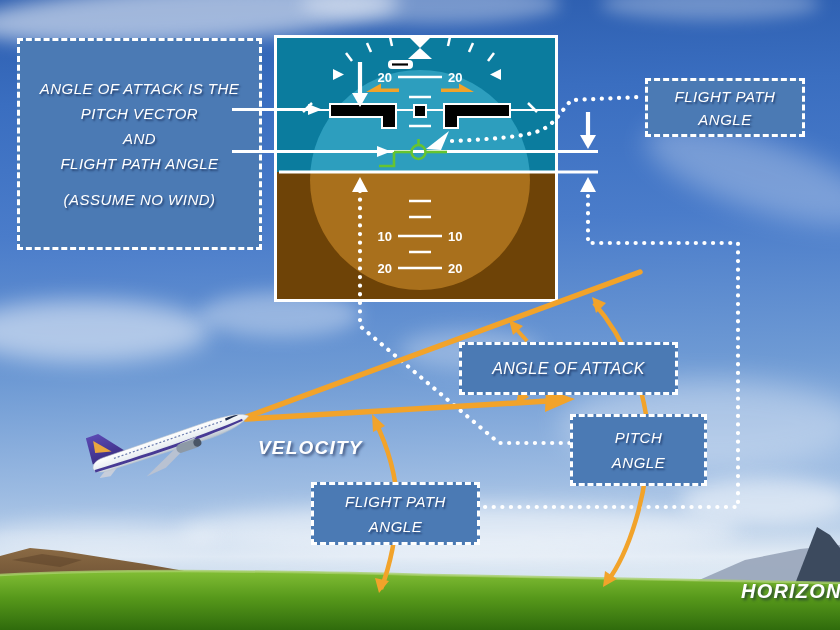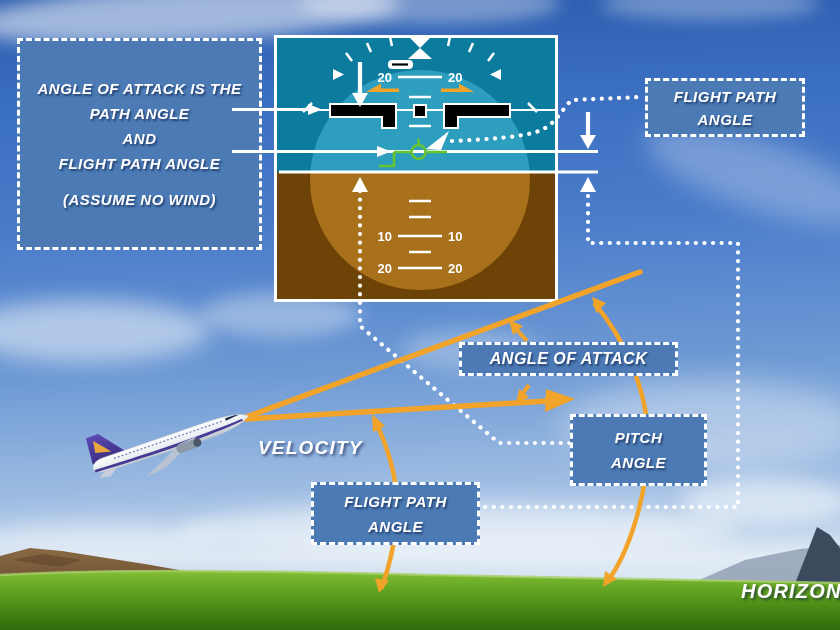--- a/index.html
+++ b/index.html
@@ -17,28 +17,28 @@
   
   .adi{position:absolute;left:274px;top:35px;width:284px;height:267px;
     border:3px solid #fff;box-sizing:border-box;z-index:2;overflow:hidden;}
   .adi-sky{position:absolute;left:0;top:0;width:278px;height:134px;background:#0b7c9e;}
   .adi-ground{position:absolute;left:0;top:134px;width:278px;height:127px;background:#6e4307;}
   .adi-dome{position:absolute;left:33px;top:32px;width:220px;height:220px;border-radius:50%;overflow:hidden;}
   .adi-dome-sky{width:220px;height:102px;background:#2d9ebe;}
   .adi-dome-ground{width:220px;height:118px;background:#a9701c;}
   
   .callout{position:absolute;box-sizing:border-box;background:#4b7ab4;
-    border:3px dashed #ffffff;color:#fff;font-weight:bold;font-style:italic;
+    border:3px dashed #ffffff;color:#fff;font-weight:normal;font-style:italic;
     display:flex;flex-direction:column;align-items:center;justify-content:center;
     text-align:center;z-index:4;letter-spacing:.5px;
     text-shadow:1.5px 1.5px 2px rgba(8,20,60,.55);}
   .explanation{left:17px;top:38px;width:245px;height:212px;font-size:15px;line-height:25px;}
   .explanation .gap-top{margin-top:11px;}
   .fpv-box{left:645px;top:78px;width:160px;height:59px;font-size:15px;line-height:23px;}
-  .aoa-box{left:459px;top:342px;width:219px;height:34px;font-size:16px;}
+  .aoa-box{left:459px;top:342px;width:219px;height:53px;font-size:16px;}
   .pitch-box{left:570px;top:414px;width:137px;height:72px;font-size:15px;line-height:25px;}
   .fpa-box{left:311px;top:482px;width:169px;height:63px;font-size:15px;line-height:25px;}
   .scene-label{position:absolute;color:#fff;font-weight:bold;font-style:italic;
     z-index:5;letter-spacing:1.2px;text-shadow:2px 2px 3px rgba(8,20,60,.6);}
   .velocity{left:242px;top:437px;font-size:19px;margin-left:16px;}
   .horizon{left:701px;top:580px;font-size:20px;margin-left:40px;}
   svg text{font-family:"Liberation Sans",sans-serif;font-weight:bold;fill:#fff;font-size:13px;}
 </style>
 </head>
 <body>
@@ -188,21 +188,21 @@
       <line x1="-24" y1="-4.8" x2="-138" y2="-4.8" stroke="#6b7cae" stroke-width="1.2" stroke-dasharray="2 2"></line>
       <path d="M-6,-5.6 C-11,-6.8 -16,-6.9 -20,-6.4 L-20,-3.9 C-14,-4.9 -9,-5 -6,-5.6 Z" fill="#1c2a4a"></path>
       <path d="M-52,1 L-92,21 L-113,23 L-70,2.5 Z" fill="#b9c2d2"></path>
       <rect x="-76" y="3" width="24" height="9" rx="4.5" fill="#8d99a6"></rect>
       <circle cx="-54" cy="7.5" r="4" fill="#4a5666"></circle>
     </g>
   </svg>
 
   <div class="callout explanation">
     <div>ANGLE OF ATTACK IS THE</div>
-    <div>PATH ANGLE</div>
+    <div>PITCH VECTOR</div>
     <div>AND</div>
     <div>FLIGHT PATH ANGLE</div>
     <div class="gap-top">(ASSUME NO WIND)</div>
   </div>
 
   <div class="callout fpv-box">
     <span>FLIGHT PATH</span>
     <span>ANGLE</span>
   </div>
 

